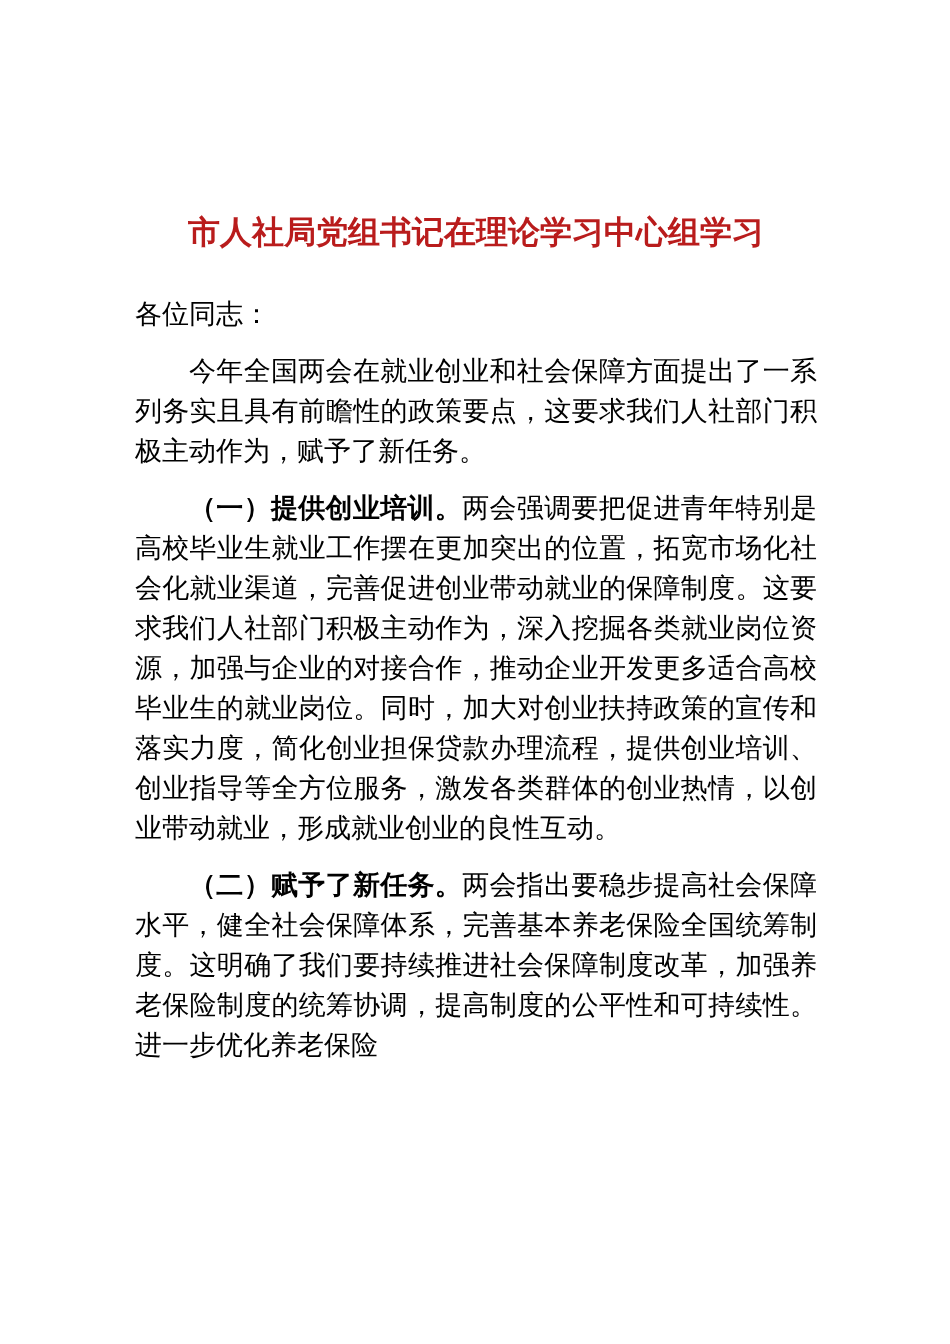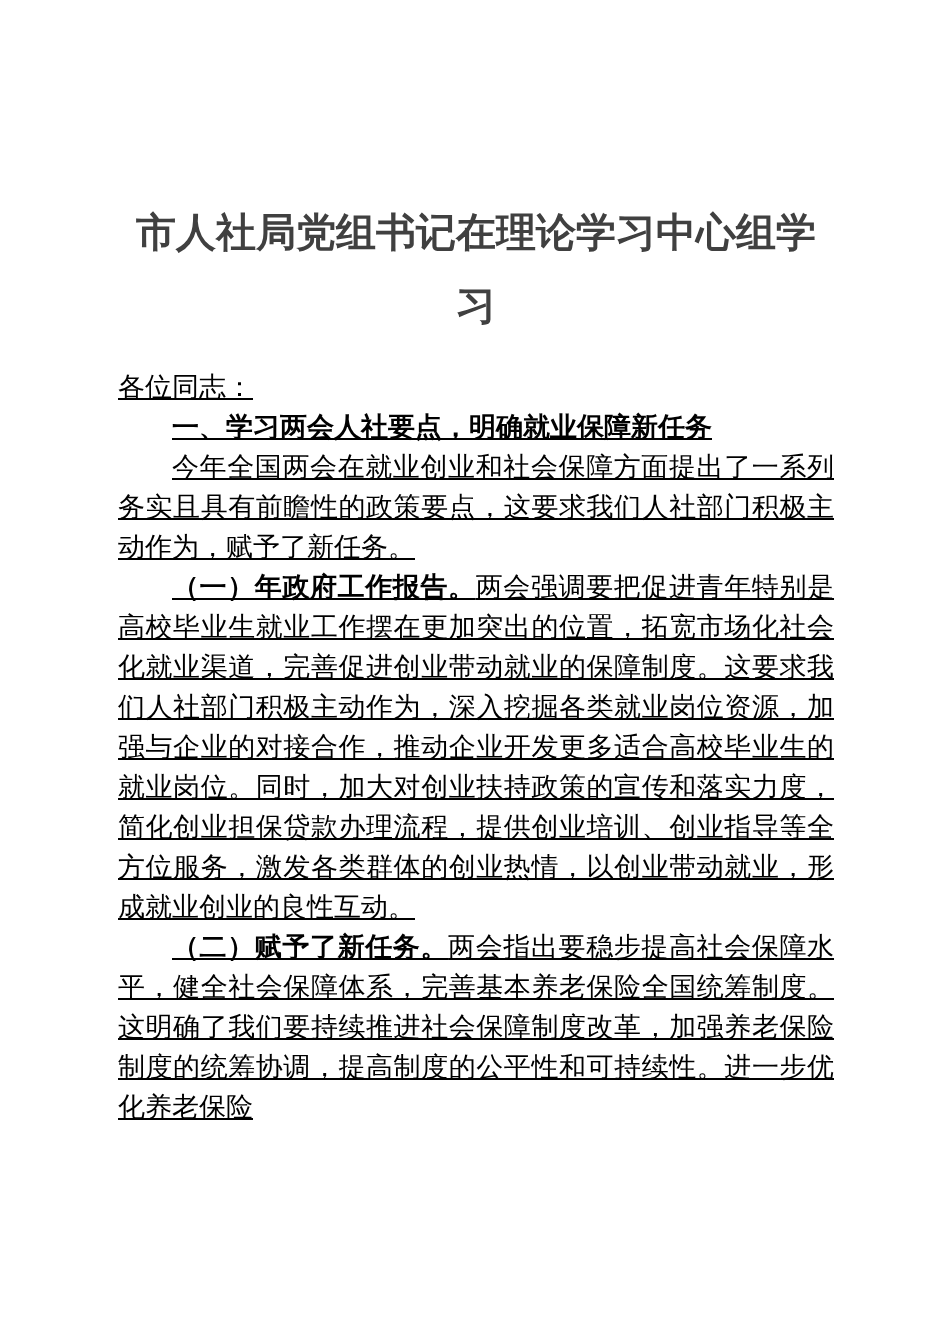--- a/index.html
+++ b/index.html
@@ -16,38 +16,37 @@
     box-sizing: border-box;
     width: 950px;
     height: 1344px;
     padding: 196px 116px 0 118px;
     background: #ffffff;
     color: #000000;
   }
   .doc-title {
     font-family: "Liberation Serif", serif;
     font-weight: 700;
-    font-size: 40px;
+    font-size: 32px;
     line-height: 73px;
     text-align: center;
-    color: #404040;
+    color: #b91c1c;
   }
   .doc-body {
     margin-top: 25px;
     font-family: "Liberation Serif", serif;
     font-size: 27px;
     line-height: 40px;
     text-align: justify;
     text-justify: inter-ideograph;
     color: #000000;
   }
   .para {
-    margin: 0;
+    margin: 17px;
     text-indent: 2em;
-    text-decoration: underline;
   }
   .salutation {
     text-indent: 0;
   }
   .section-heading {
     font-family: "Liberation Sans", sans-serif;
     font-weight: 700;
     text-indent: 2em;
   }
   .lead {
@@ -61,23 +60,22 @@
 
   <div class="doc-title">
     <div>市人社局党组书记在理论学习中心组学习</div>
   </div>
 
   <div class="doc-body">
 
     <p class="para salutation">各位同志：</p>
 
 
-    <p class="para section-heading">一、学习两会人社要点，明确就业保障新任务</p>
 
     <p class="para">今年全国两会在就业创业和社会保障方面提出了一系列务实且具有前瞻性的政策要点，这要求我们人社部门积极主动作为，赋予了新任务。</p>
 
-    <p class="para"><span class="lead">（一）年政府工作报告。</span><span>两会强调要把促进青年特别是高校毕业生就业工作摆在更加突出的位置，拓宽市场化社会化就业渠道，完善促进创业带动就业的保障制度。这要求我们人社部门积极主动作为，深入挖掘各类就业岗位资源，加强与企业的对接合作，推动企业开发更多适合高校毕业生的就业岗位。同时，加大对创业扶持政策的宣传和落实力度，简化创业担保贷款办理流程，提供创业培训、创业指导等全方位服务，激发各类群体的创业热情，以创业带动就业，形成就业创业的良性互动。</span></p>
+    <p class="para"><span class="lead">（一）提供创业培训。</span><span>两会强调要把促进青年特别是高校毕业生就业工作摆在更加突出的位置，拓宽市场化社会化就业渠道，完善促进创业带动就业的保障制度。这要求我们人社部门积极主动作为，深入挖掘各类就业岗位资源，加强与企业的对接合作，推动企业开发更多适合高校毕业生的就业岗位。同时，加大对创业扶持政策的宣传和落实力度，简化创业担保贷款办理流程，提供创业培训、创业指导等全方位服务，激发各类群体的创业热情，以创业带动就业，形成就业创业的良性互动。</span></p>
 
     <p class="para"><span class="lead">（二）赋予了新任务。</span><span>两会指出要稳步提高社会保障水平，健全社会保障体系，完善基本养老保险全国统筹制度。这明确了我们要持续推进社会保障制度改革，加强养老保险制度的统筹协调，提高制度的公平性和可持续性。进一步优化养老保险</span></p>
 
   </div>
 
 </div>
 
 </body></html>

